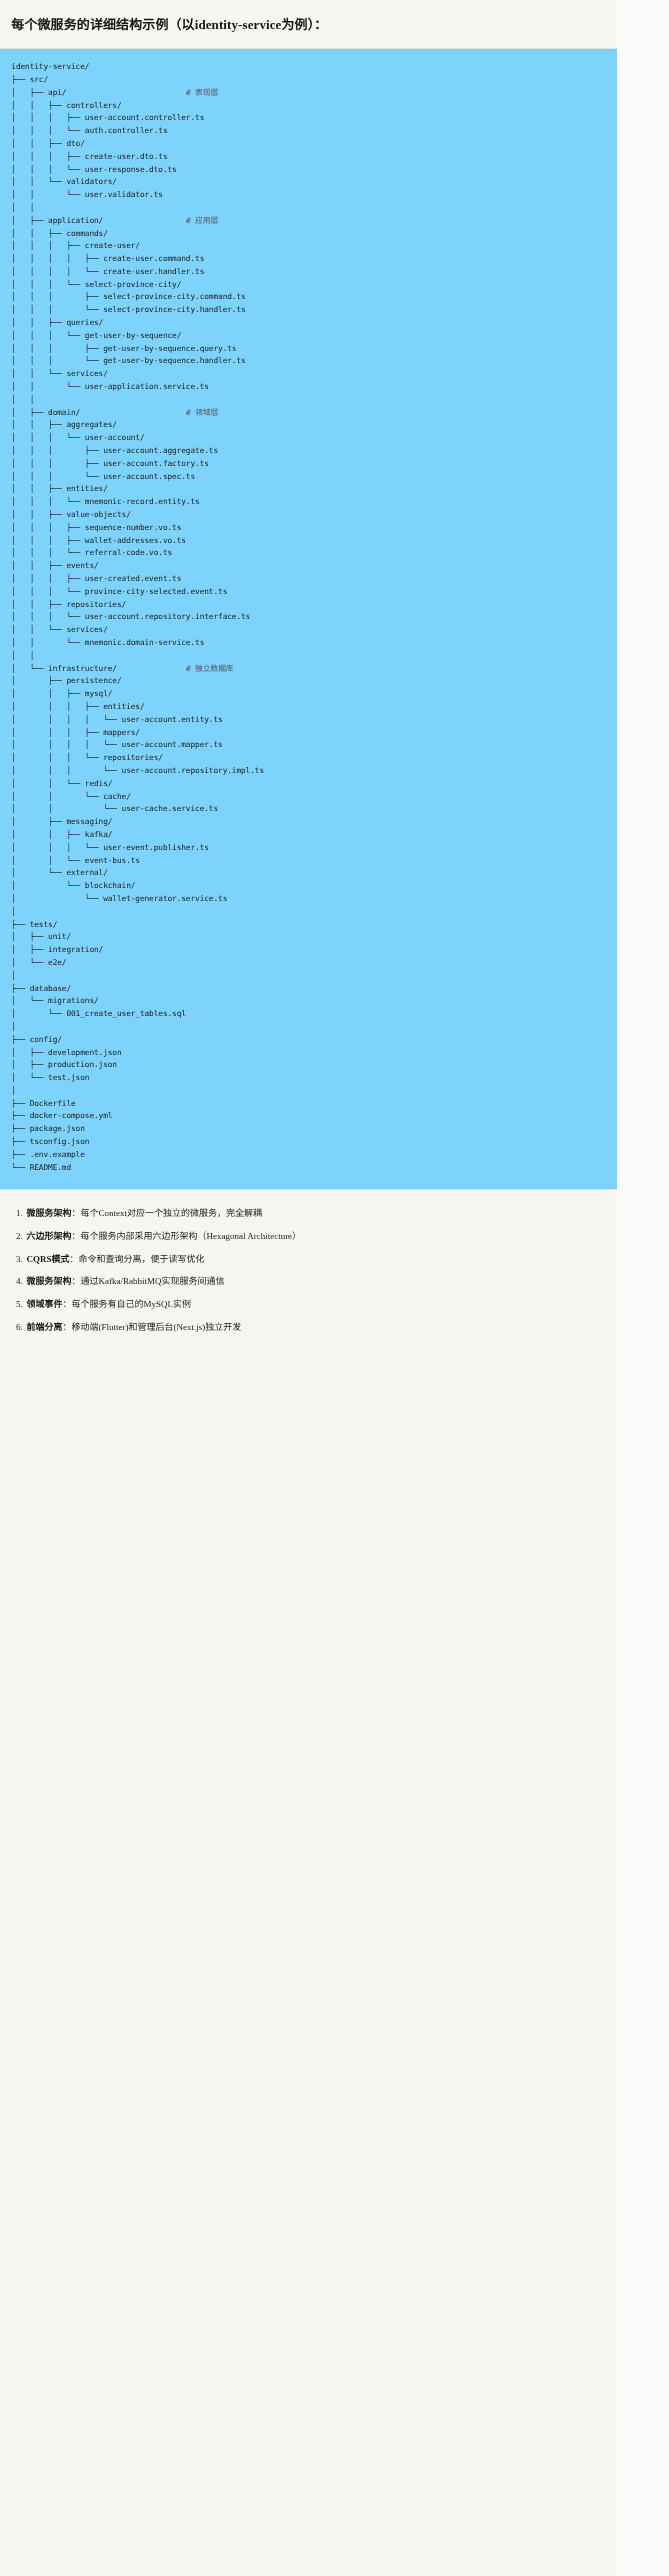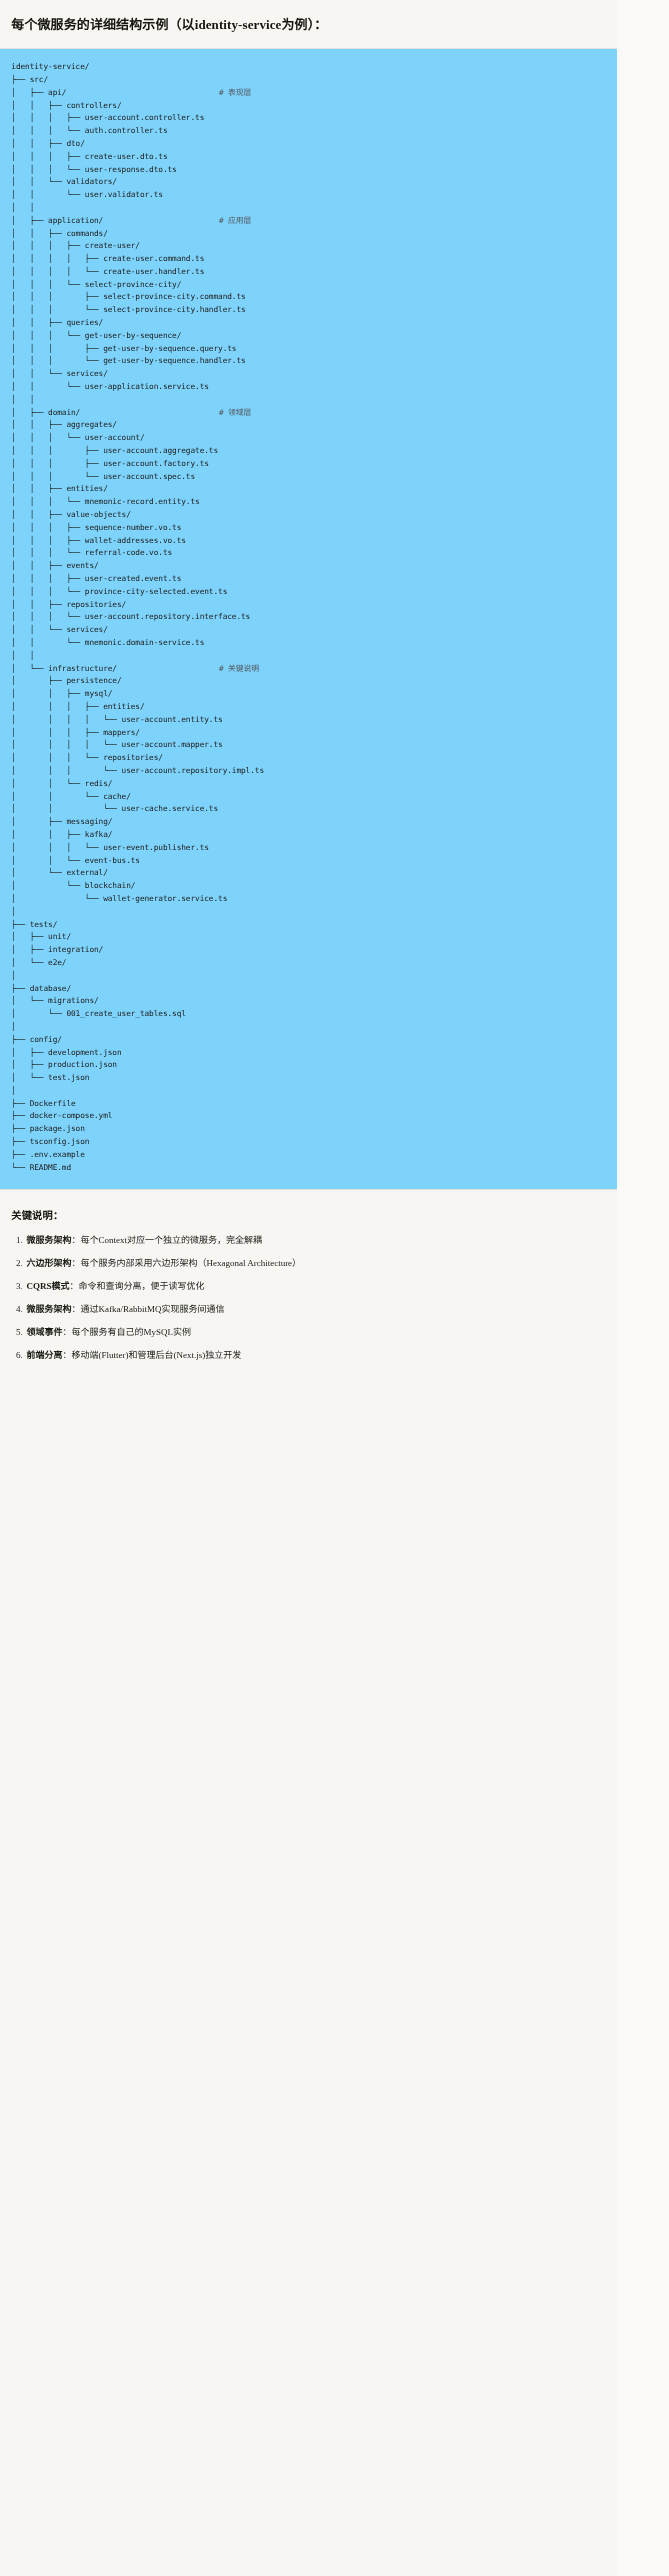--- a/index.html
+++ b/index.html
@@ -50,21 +50,21 @@
     font-family: "DejaVu Sans Mono", "Liberation Mono", monospace;
     font-size: 7.8px;
     line-height: 12.8px;
     color: #21211e;
     margin: 0;
     padding: 0;
     white-space: pre;
     tab-size: 4;
     letter-spacing: -0.1px;
   }
-  pre.tree .cm { color: #55565a; margin-left: 33px; }
+  pre.tree .cm { color: #55565a; }
 
   
   .notes-block {
     background: #f7f6f3;
     padding: 16.3px 11.3px 19px 11.3px;
     flex: 1 1 auto;
   }
   .notes-title {
     font-family: "Liberation Serif", "DejaVu Serif", serif;
     font-weight: bold;
@@ -149,21 +149,21 @@
 │   │   │   ├── wallet-addresses.vo.ts
 │   │   │   └── referral-code.vo.ts
 │   │   ├── events/
 │   │   │   ├── user-created.event.ts
 │   │   │   └── province-city-selected.event.ts
 │   │   ├── repositories/
 │   │   │   └── user-account.repository.interface.ts
 │   │   └── services/
 │   │       └── mnemonic.domain-service.ts
 │   │
-│   └── infrastructure/               <span class="cm"># 关键说明</span>
+│   └── infrastructure/               <span class="cm"># 独立数据库</span>
 │       ├── persistence/
 │       │   ├── mysql/
 │       │   │   ├── entities/
 │       │   │   │   └── user-account.entity.ts
 │       │   │   ├── mappers/
 │       │   │   │   └── user-account.mapper.ts
 │       │   │   └── repositories/
 │       │   │       └── user-account.repository.impl.ts
 │       │   └── redis/
 │       │       └── cache/
@@ -192,21 +192,20 @@
 │
 ├── Dockerfile
 ├── docker-compose.yml
 ├── package.json
 ├── tsconfig.json
 ├── .env.example
 └── README.md</code></pre>
   </div>
 
   <div class="notes-block">
-    <h2 class="notes-title">关键说明：</h2>
 
     <ol class="notes-list">
       <li>
         <span class="lead">微服务架构</span><span>：每个Context对应一个独立的微服务，完全解耦</span>
       </li>
       <li>
         <span class="lead">六边形架构</span><span>：每个服务内部采用六边形架构（Hexagonal Architecture）</span>
       </li>
       <li>
         <span class="lead">CQRS模式</span><span>：命令和查询分离，便于读写优化</span>

